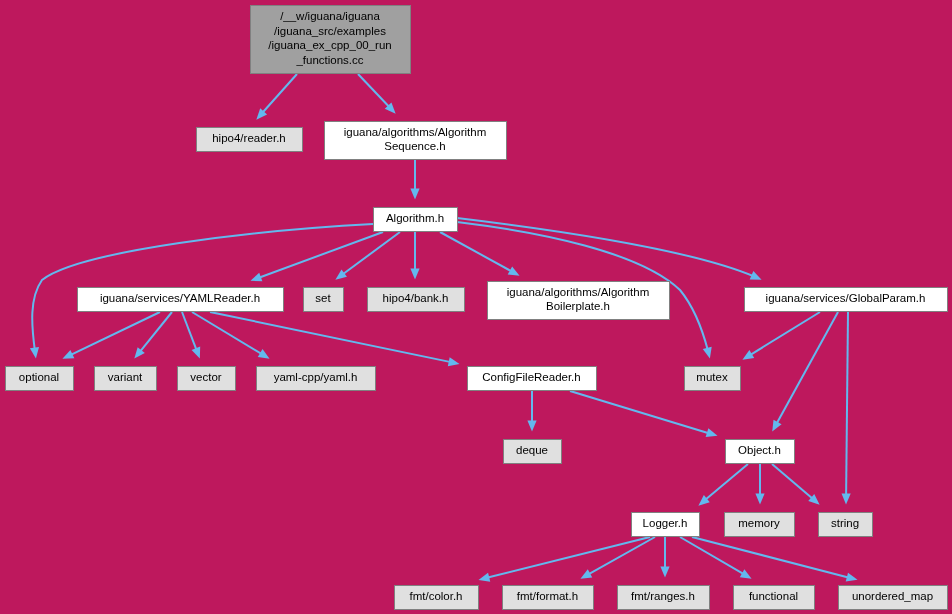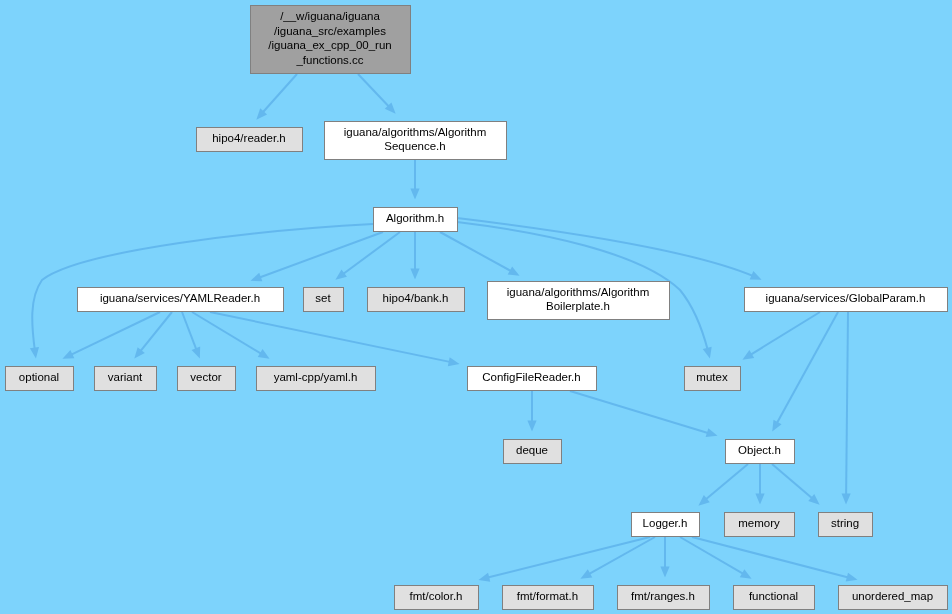--- a/index.html
+++ b/index.html
@@ -4,21 +4,21 @@
 <style>
   html, body {
     margin: 0;
     padding: 0;
     background: #000000;
   }
   #graph-root {
     position: relative;
     width: 952px;
     height: 614px;
-    background: #7dd3fc;
+    background: #be185d;
     overflow: hidden;
     font-family: "Liberation Sans", sans-serif;
   }
   svg#graph-canvas {
     position: absolute;
     left: 0;
     top: 0;
     width: 952px;
     height: 614px;
     display: block;

